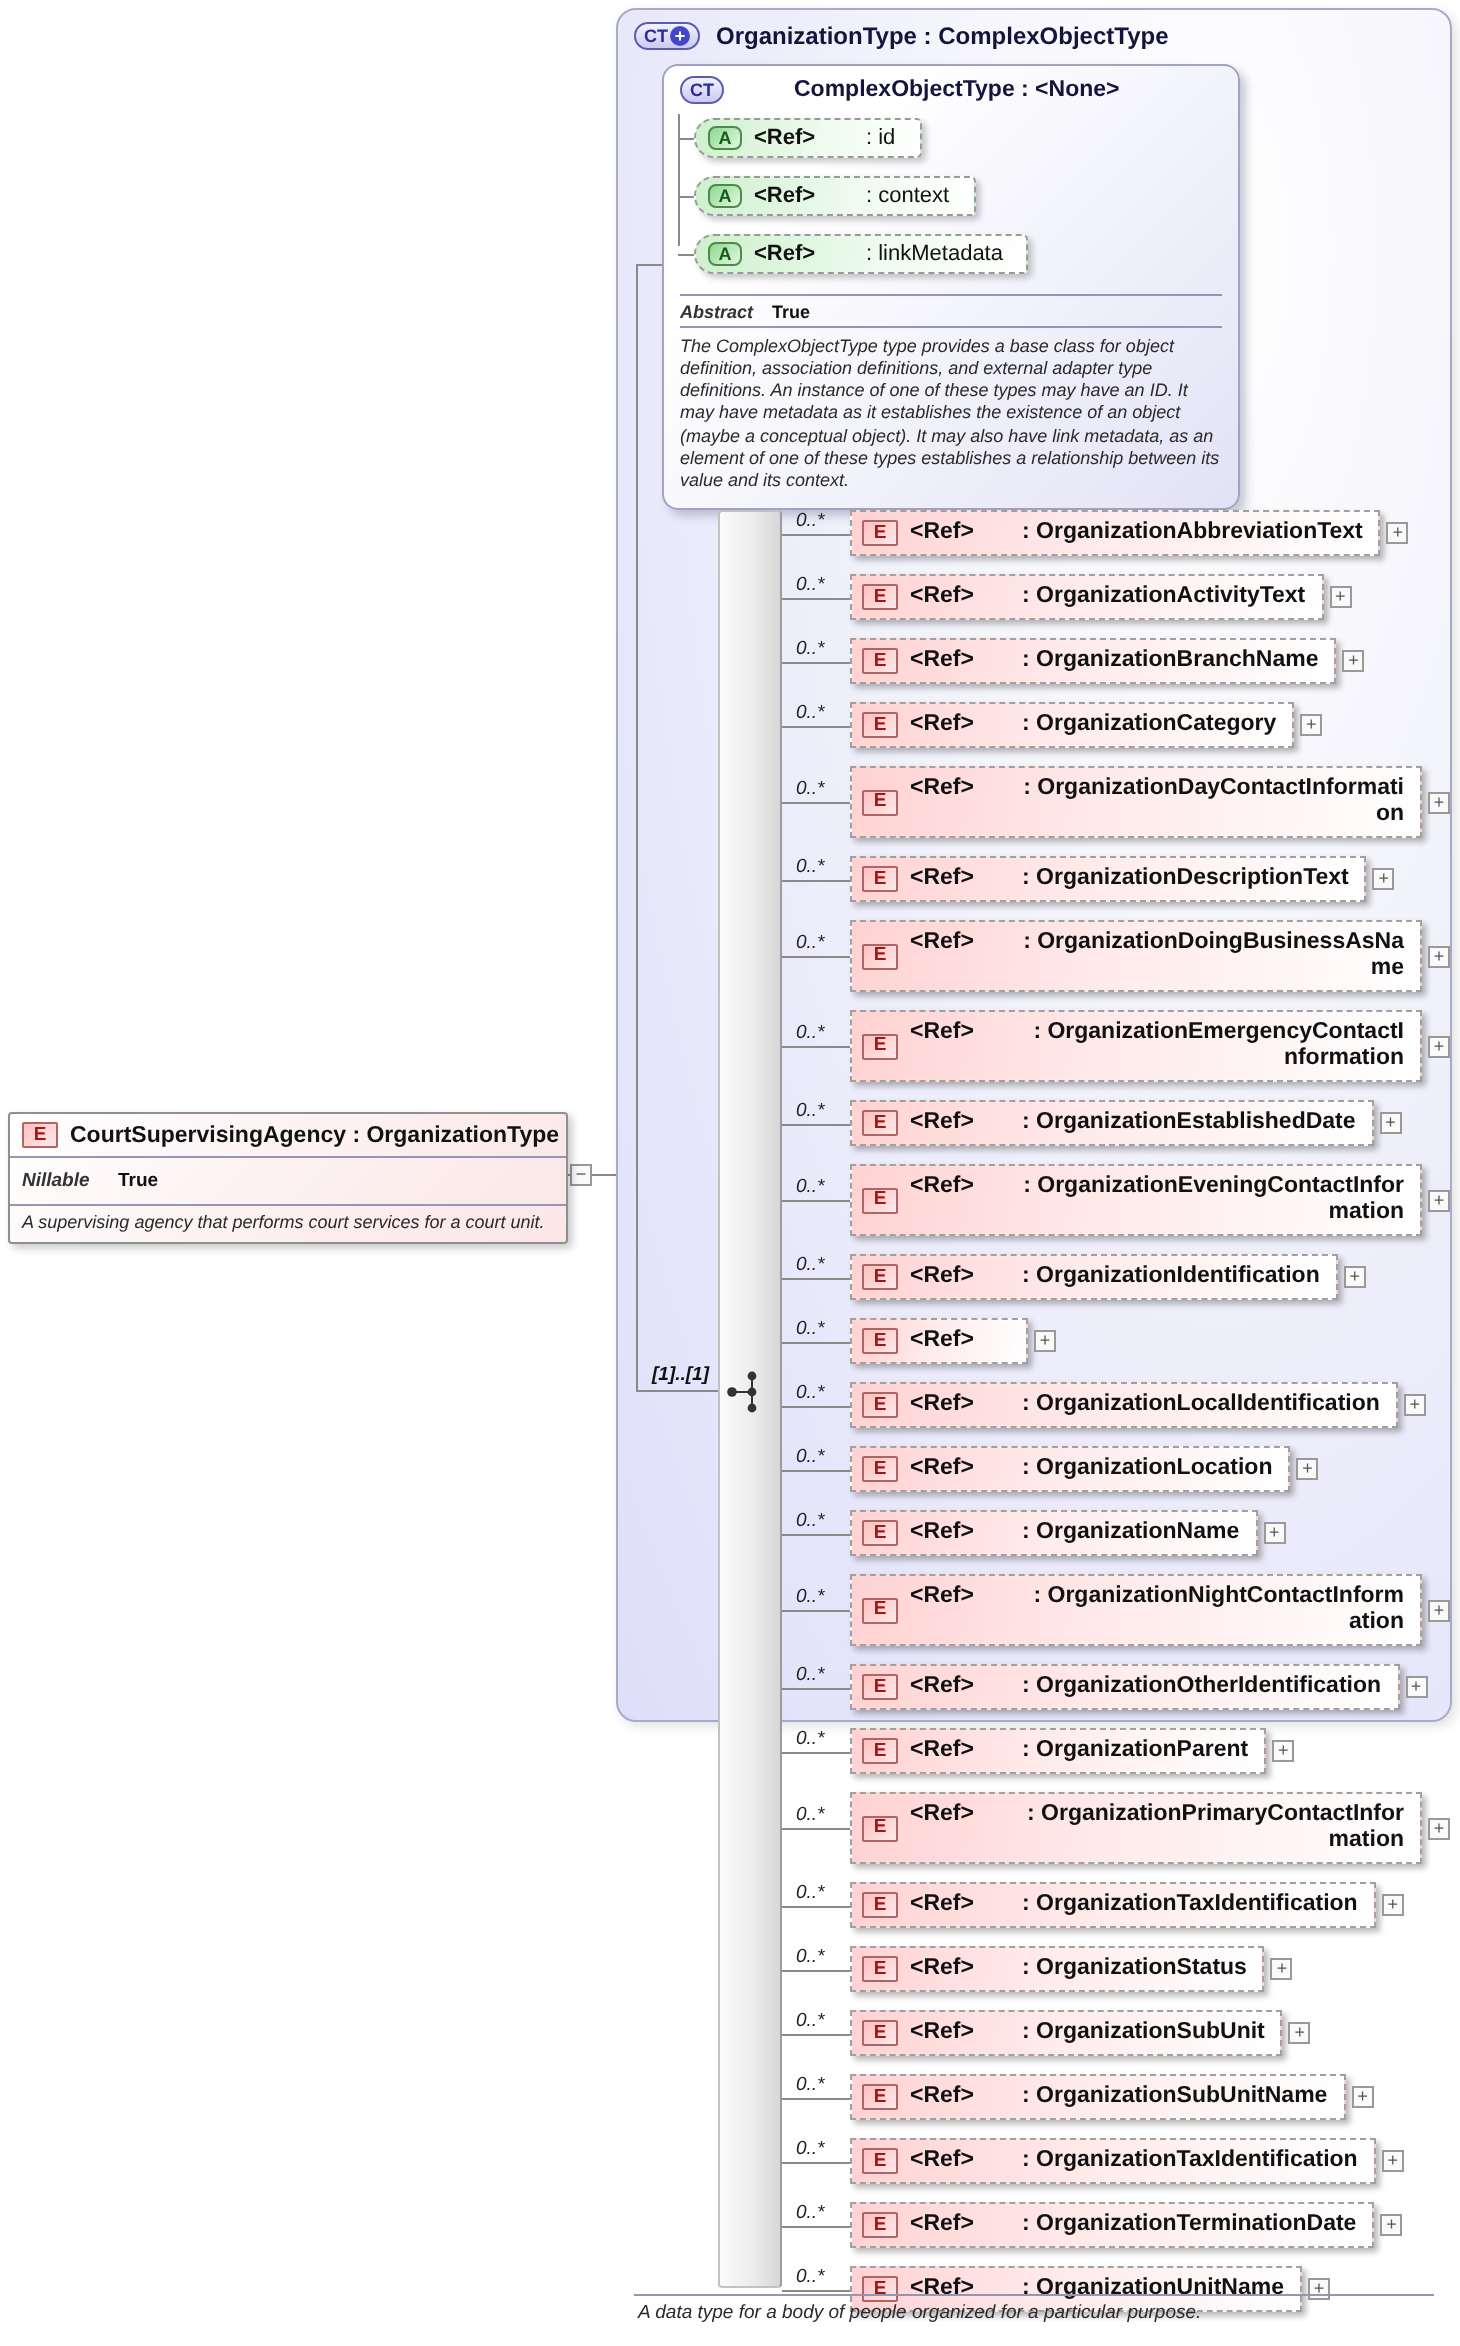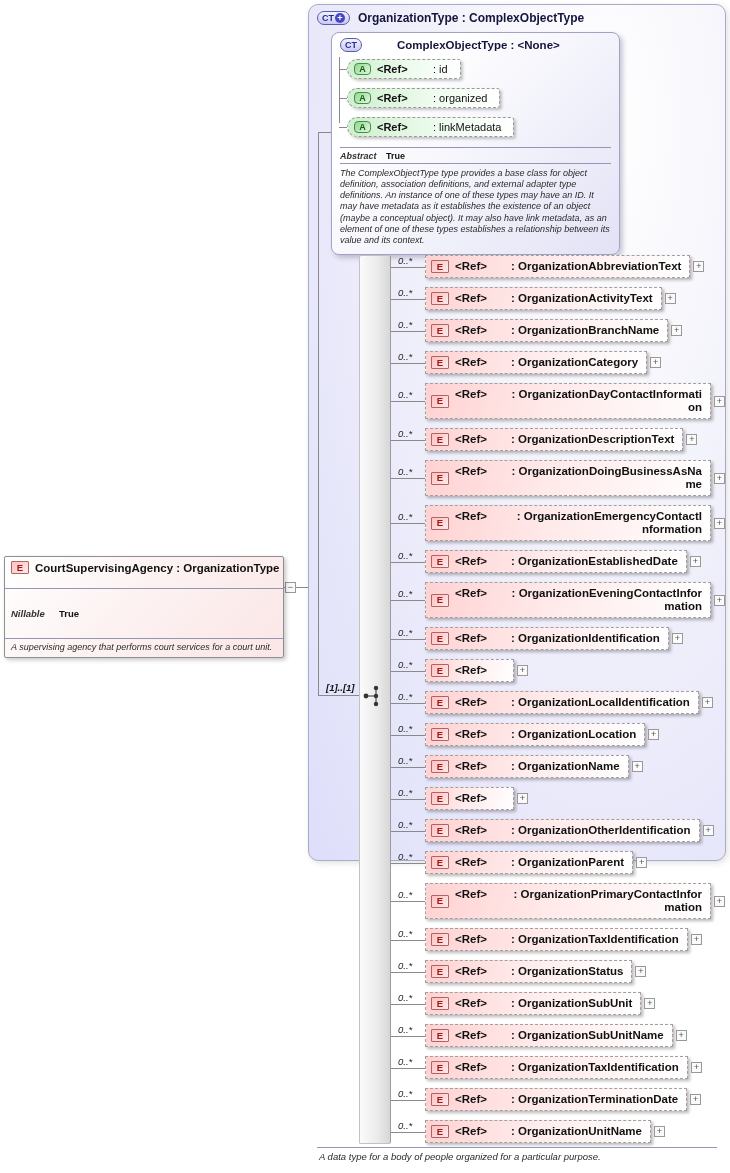--- a/index.html
+++ b/index.html
@@ -19,21 +19,21 @@
   .hline{position:absolute;border-top:1px solid var(--line);}
   .vline{position:absolute;border-left:1px solid var(--line);}
 
   
   .global-el{position:absolute;left:4px;top:556px;width:280px;
     border:1px solid #8f8f8f;border-radius:2px;
     background:linear-gradient(135deg,#ffffff 0%,#fdf2f2 45%,#fbe6e6 100%);
     box-shadow:2px 2px 4px rgba(0,0,0,.22);}
   .global-el .title-row{display:flex;align-items:center;gap:6px;padding:4px 6px;}
   .global-el .title{font-weight:bold;font-size:11.5px;white-space:nowrap;}
-  .prop-row{display:flex;align-items:baseline;border-top:1px solid var(--sep);border-bottom:1px solid var(--sep);padding:19px 6px;margin-top:10px;}
+  .prop-row{display:flex;align-items:baseline;border-top:1px solid var(--sep);border-bottom:1px solid var(--sep);padding:6px 6px;}
   .prop-name{font-style:italic;font-size:9.5px;color:#333;width:48px;font-weight:bold;}
   .prop-value{font-weight:bold;font-size:9.5px;color:#111;}
   .doc{font-style:italic;font-size:9px;color:#2a2a2a;padding:3px 6px 4px 6px;line-height:1.25;}
 
   .e-icon{display:inline-flex;align-items:center;justify-content:center;flex:0 0 auto;
     width:18px;height:13px;border:1px solid #b06464;border-radius:1px;
     background:linear-gradient(135deg,#ffc0c0,#ffe9e9);
     color:#a01818;font-weight:bold;font-size:9.5px;line-height:1;}
   .a-icon{display:inline-flex;align-items:center;justify-content:center;flex:0 0 auto;
     width:17px;height:12px;border:1px solid #4a8a4a;border-radius:4px;
@@ -145,21 +145,21 @@
       <span class="a-icon">A</span>
       <span class="ref">&lt;Ref&gt;</span>
       <span class="nm">: id</span>
     </div>
   </div>
 
   <div class="attr-row">
     <div class="attr-box">
       <span class="a-icon">A</span>
       <span class="ref">&lt;Ref&gt;</span>
-      <span class="nm">: organized</span>
+      <span class="nm">: context</span>
     </div>
   </div>
 
   <div class="attr-row">
     <div class="attr-box">
       <span class="a-icon">A</span>
       <span class="ref">&lt;Ref&gt;</span>
       <span class="nm">: linkMetadata</span>
     </div>
   </div>
@@ -334,20 +334,21 @@
       <span class="nm">: OrganizationName</span>
     </div>
     <span class="plus">+</span>
   </div>
 
   <div class="el-row wrapped">
     <span class="card">0..*</span>
     <div class="el-box">
       <span class="e-icon">E</span>
       <span class="ref">&lt;Ref&gt;</span>
+      <span class="nm">: OrganizationNightContactInformation</span>
     </div>
     <span class="plus">+</span>
   </div>
 
   <div class="el-row">
     <span class="card">0..*</span>
     <div class="el-box">
       <span class="e-icon">E</span>
       <span class="ref">&lt;Ref&gt;</span>
       <span class="nm">: OrganizationOtherIdentification</span>

